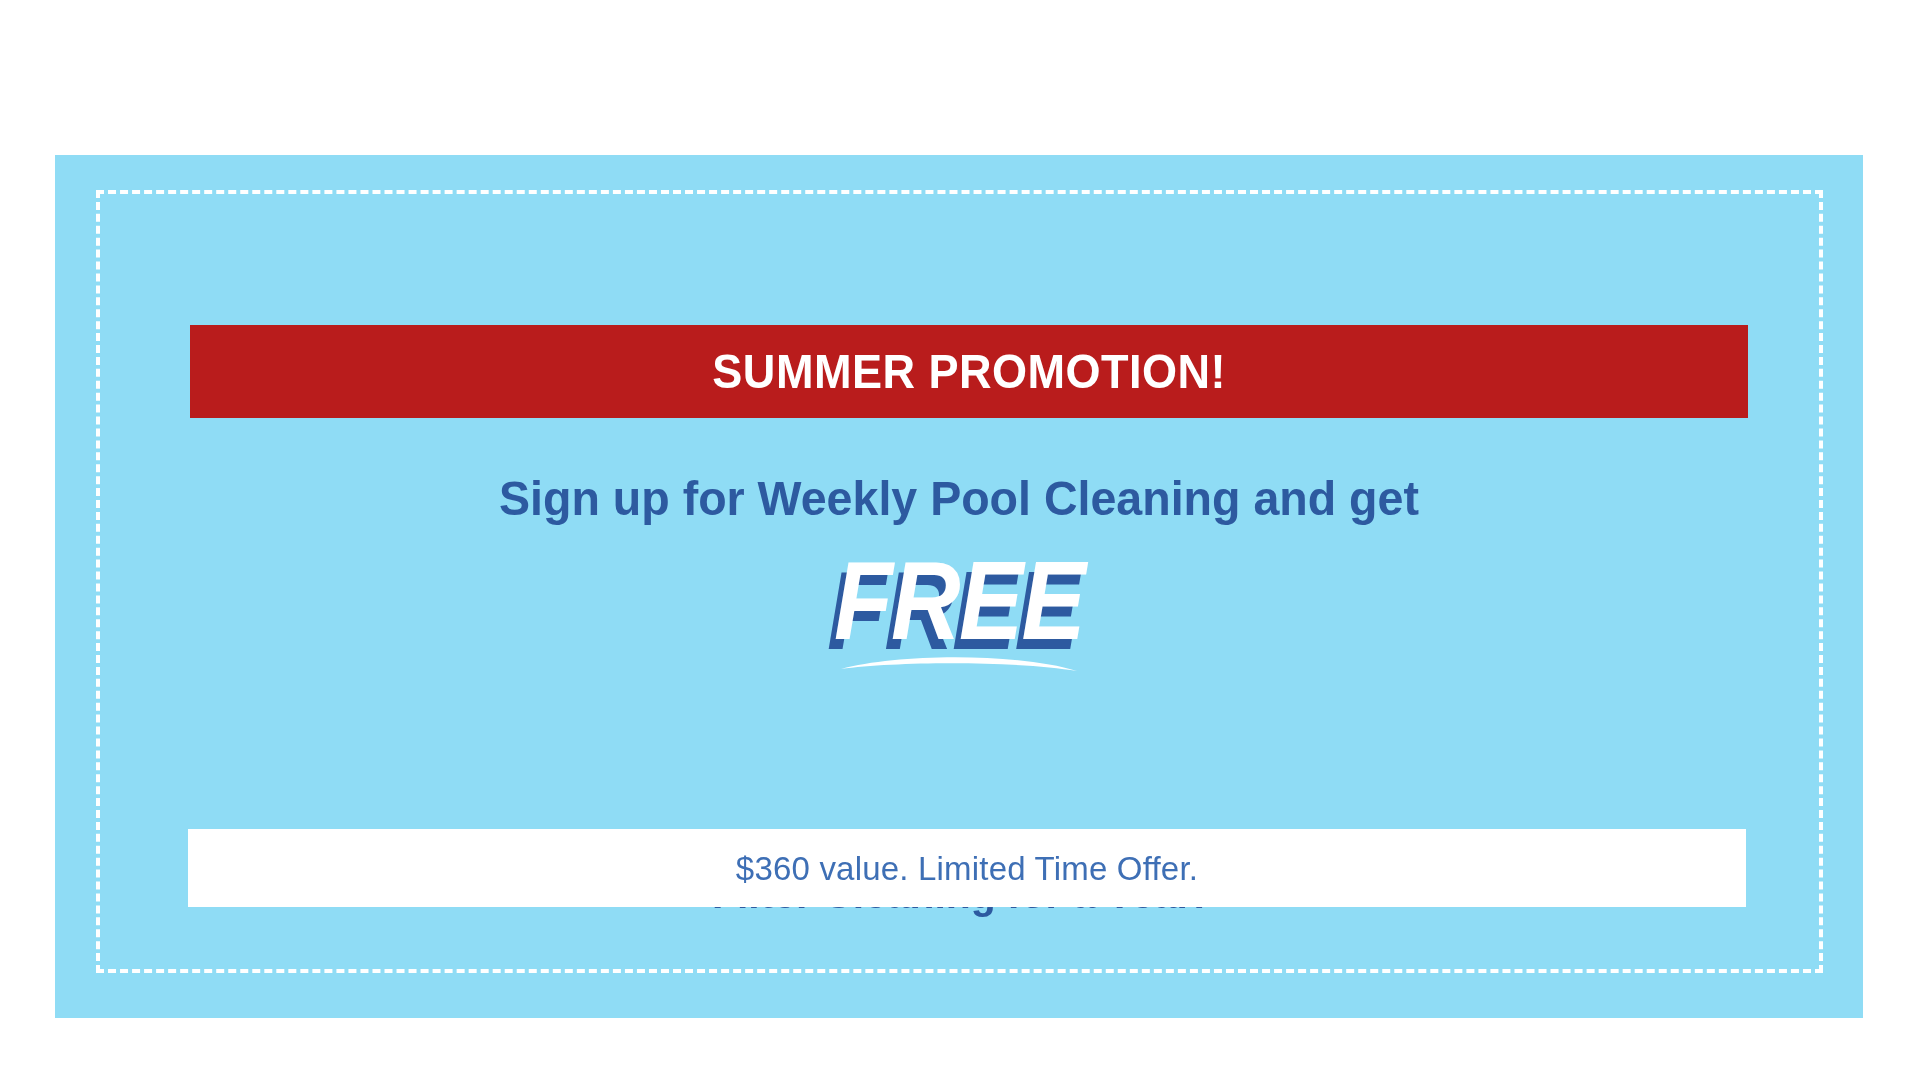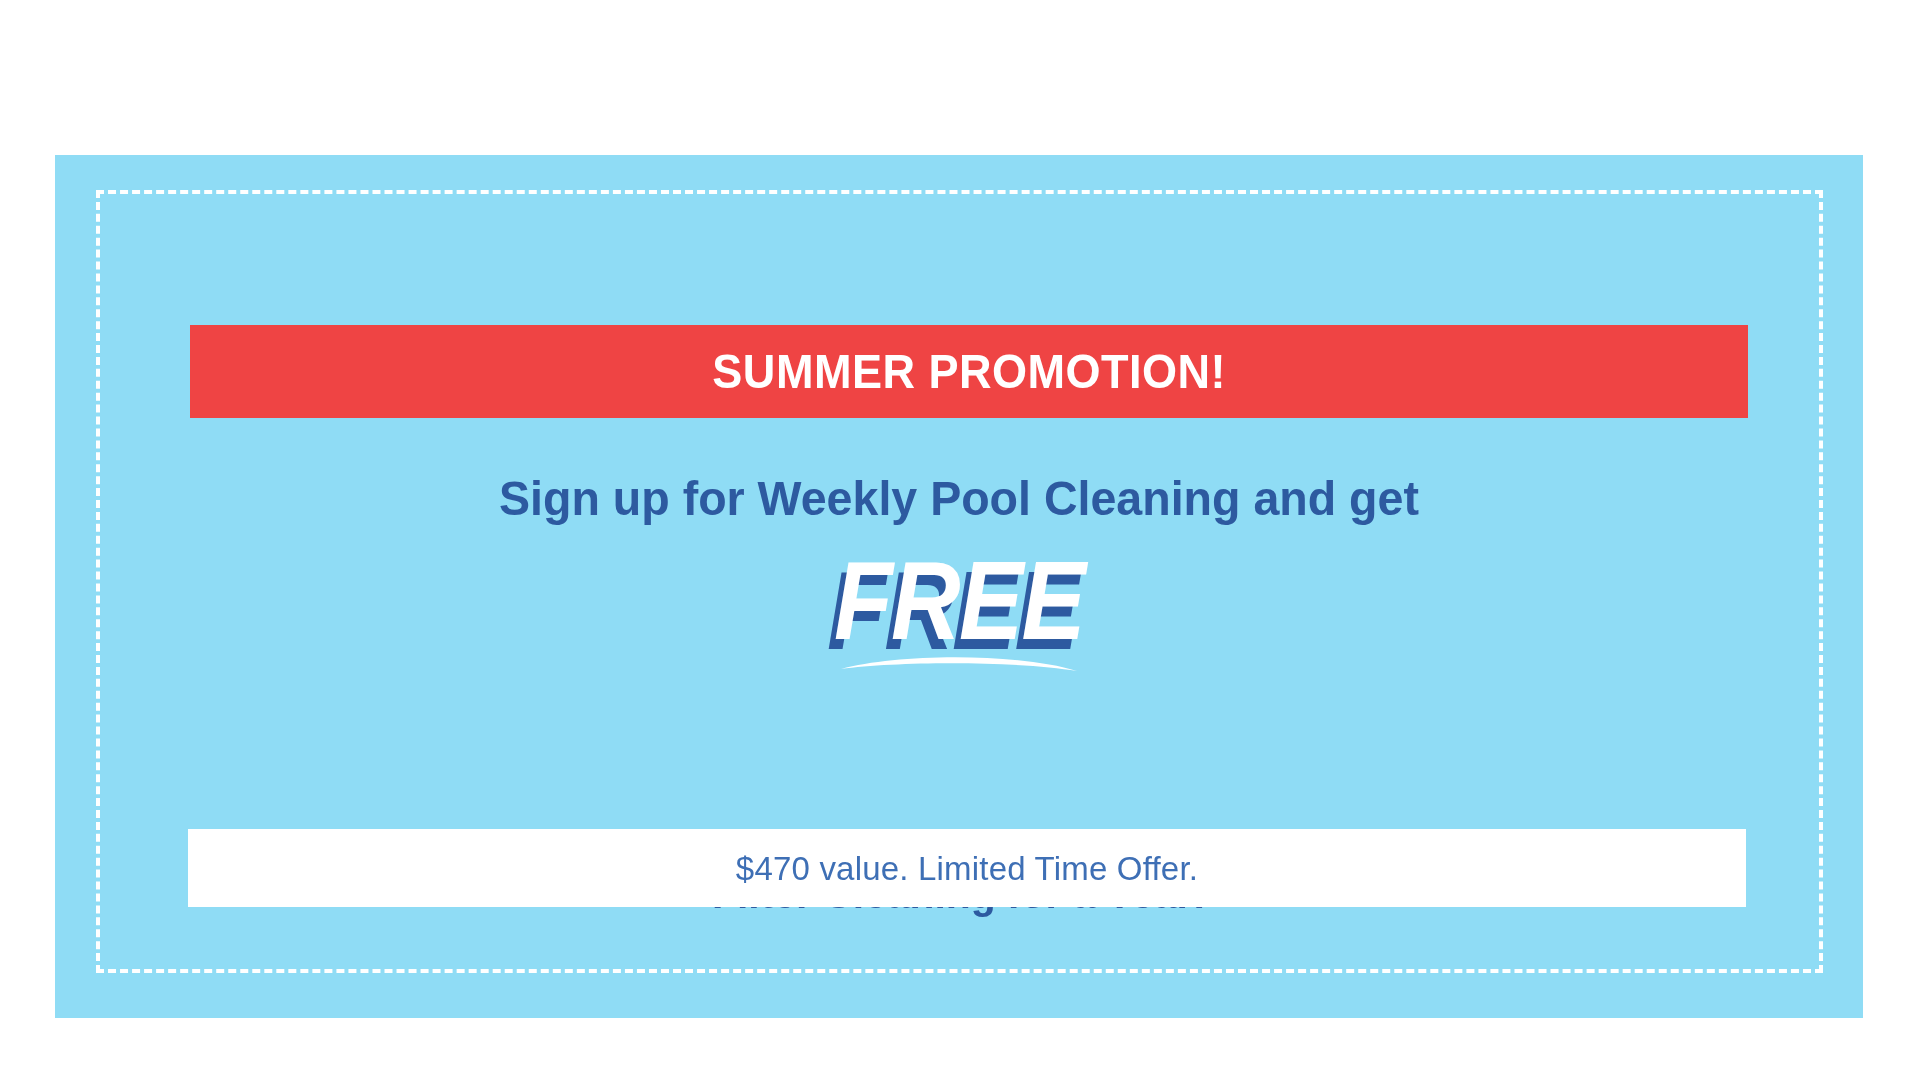--- a/index.html
+++ b/index.html
@@ -40,21 +40,21 @@
     pointer-events: none;
   }
 
   
   .promo-banner {
     position: absolute;
     left: 135px;
     top: 170px;
     width: 1558px;
     height: 93px;
-    background: #ef4444;
+    background: #b91c1c;
     display: flex;
     align-items: center;
     justify-content: center;
   }
 
   .promo-banner-text {
     color: #ffffff;
     font-size: 49px;
     font-weight: bold;
     letter-spacing: 0.5px;
@@ -180,17 +180,17 @@
         <div class="free-word free-front">FREE</div>
         <svg class="free-swoosh" viewBox="0 0 240 26" preserveAspectRatio="none">
           <path d="M2 20 C 60 4, 180 4, 238 22 C 180 12, 60 12, 2 20 Z" fill="#ffffff"></path>
         </svg>
       </div>
     </div>
 
     <div class="subheadline">Filter Cleaning for a Year!</div>
 
     <div class="value-bar">
-      <span class="value-bar-text">$470 value. Limited Time Offer.</span>
+      <span class="value-bar-text">$360 value. Limited Time Offer.</span>
     </div>
 
   </div>
 </div>
 
 </body></html>

